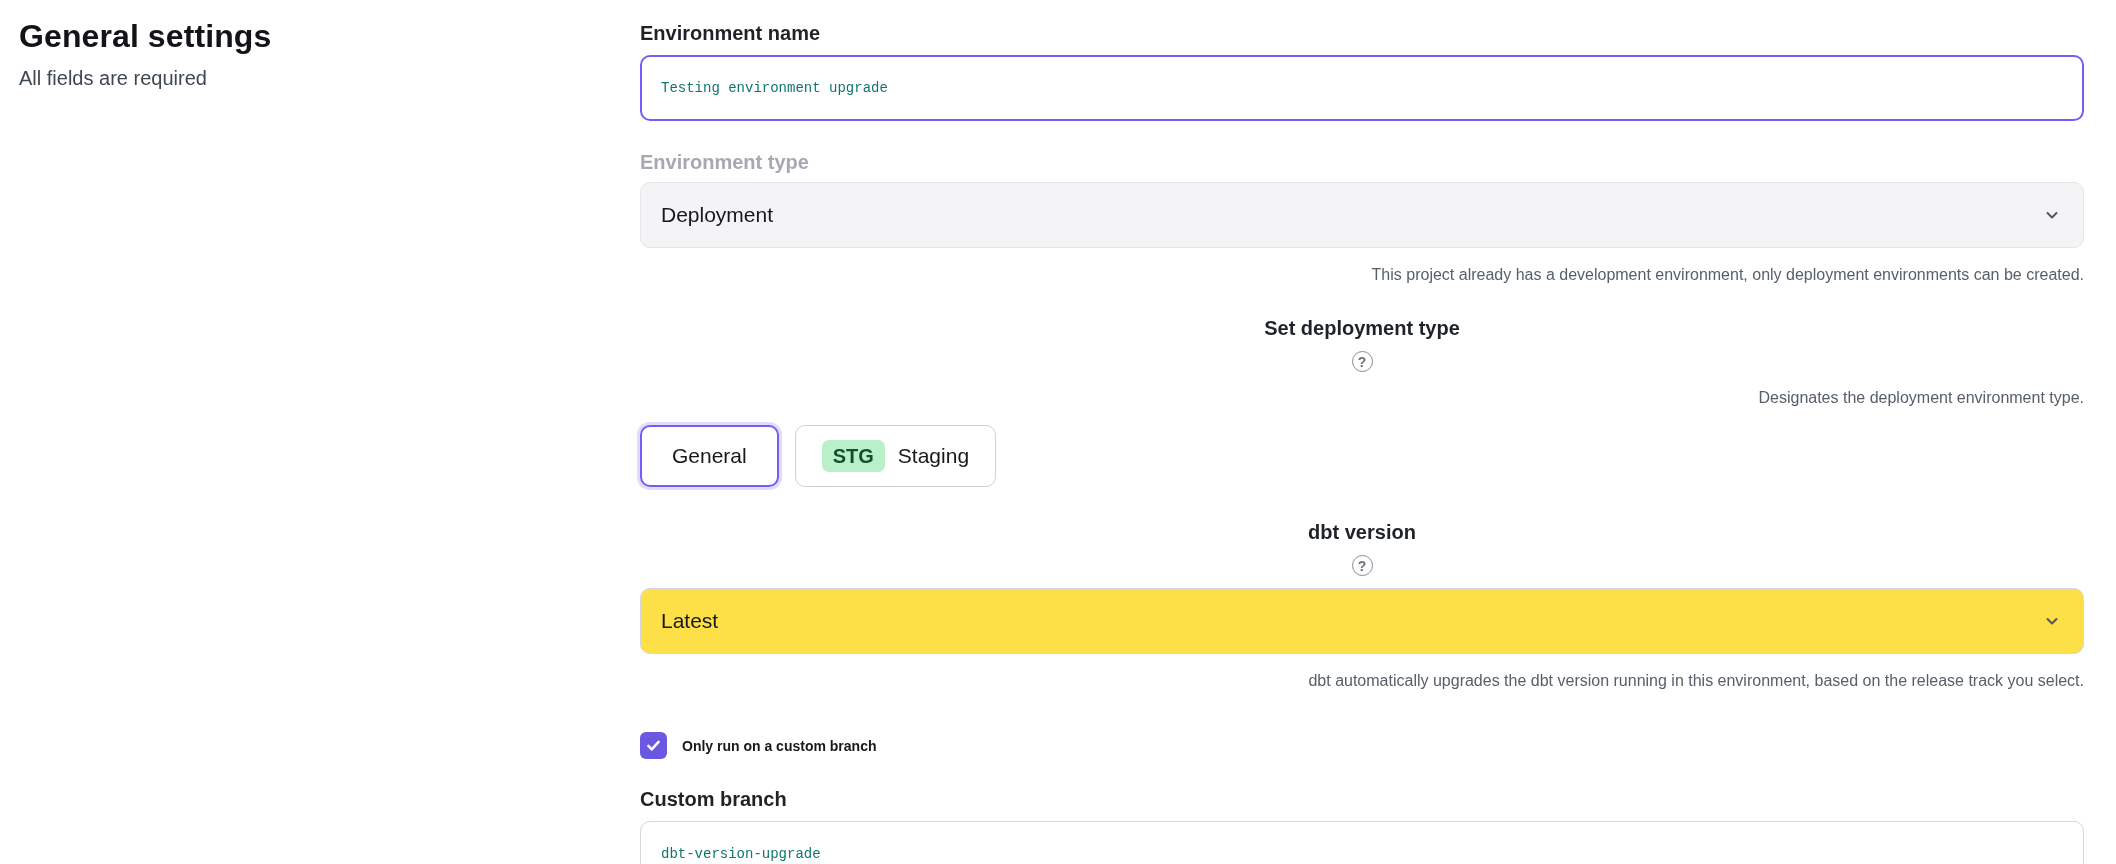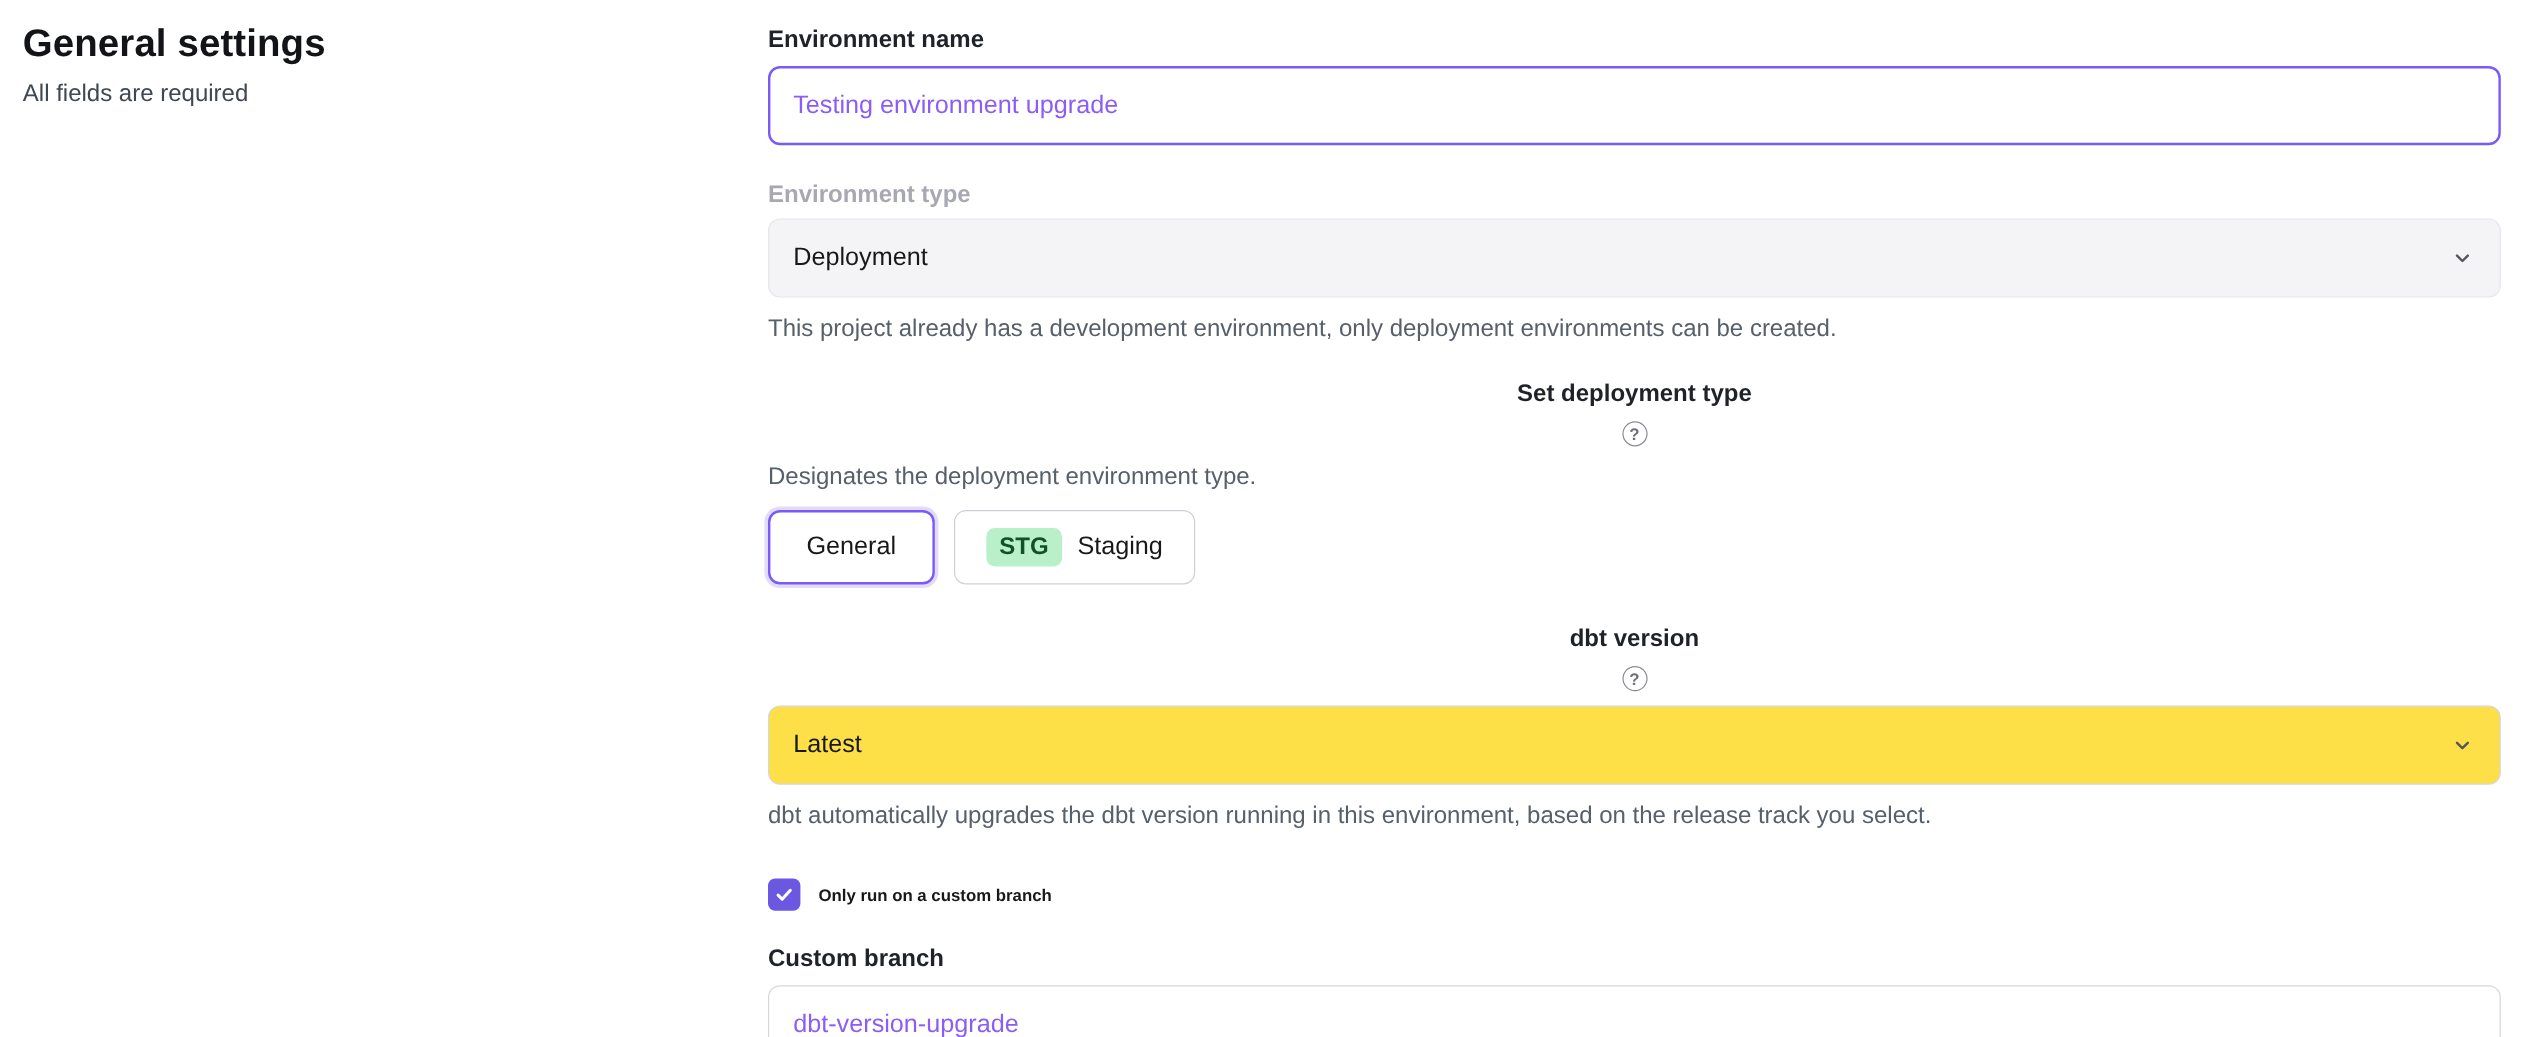--- a/index.html
+++ b/index.html
@@ -37,46 +37,47 @@
     font-size: 20px;
     font-weight: 600;
     color: #1f2328;
     line-height: 27px;
     display: flex;
     align-items: center;
     gap: 9px;
   }
   .field-label.disabled { color: #a8a8b3; }
   .helper-text {
-    font-size: 20px;
+    font-size: 16px;
     color: #57606a;
     line-height: 27px;
+    text-align: right;
   }
   .help-icon {
     width: 21px; height: 21px;
     border: 1.5px solid #8a8a94;
     border-radius: 50%;
     color: #6f6f78;
     font-size: 14px;
     font-weight: 600;
     display: inline-flex;
     align-items: center;
     justify-content: center;
     line-height: 1;
     flex: 0 0 auto;
   }
   .text-input {
     width: 100%;
     height: 66px;
     border: 1px solid #d6d6de;
     border-radius: 10px;
     background: #ffffff;
-    font-family: Liberation Sans, sans-serif;
-    font-size: 21px;
-    color: #8b5cf6;
+    font-family: Liberation Mono, monospace;
+    font-size: 14px;
+    color: #0f766e;
     padding: 0 20px;
     outline: none;
     display: block;
   }
   .text-input.focused {
     border: 2px solid #7a5af8;
     padding: 0 19px;
   }
   .select-box {
     width: 100%;

